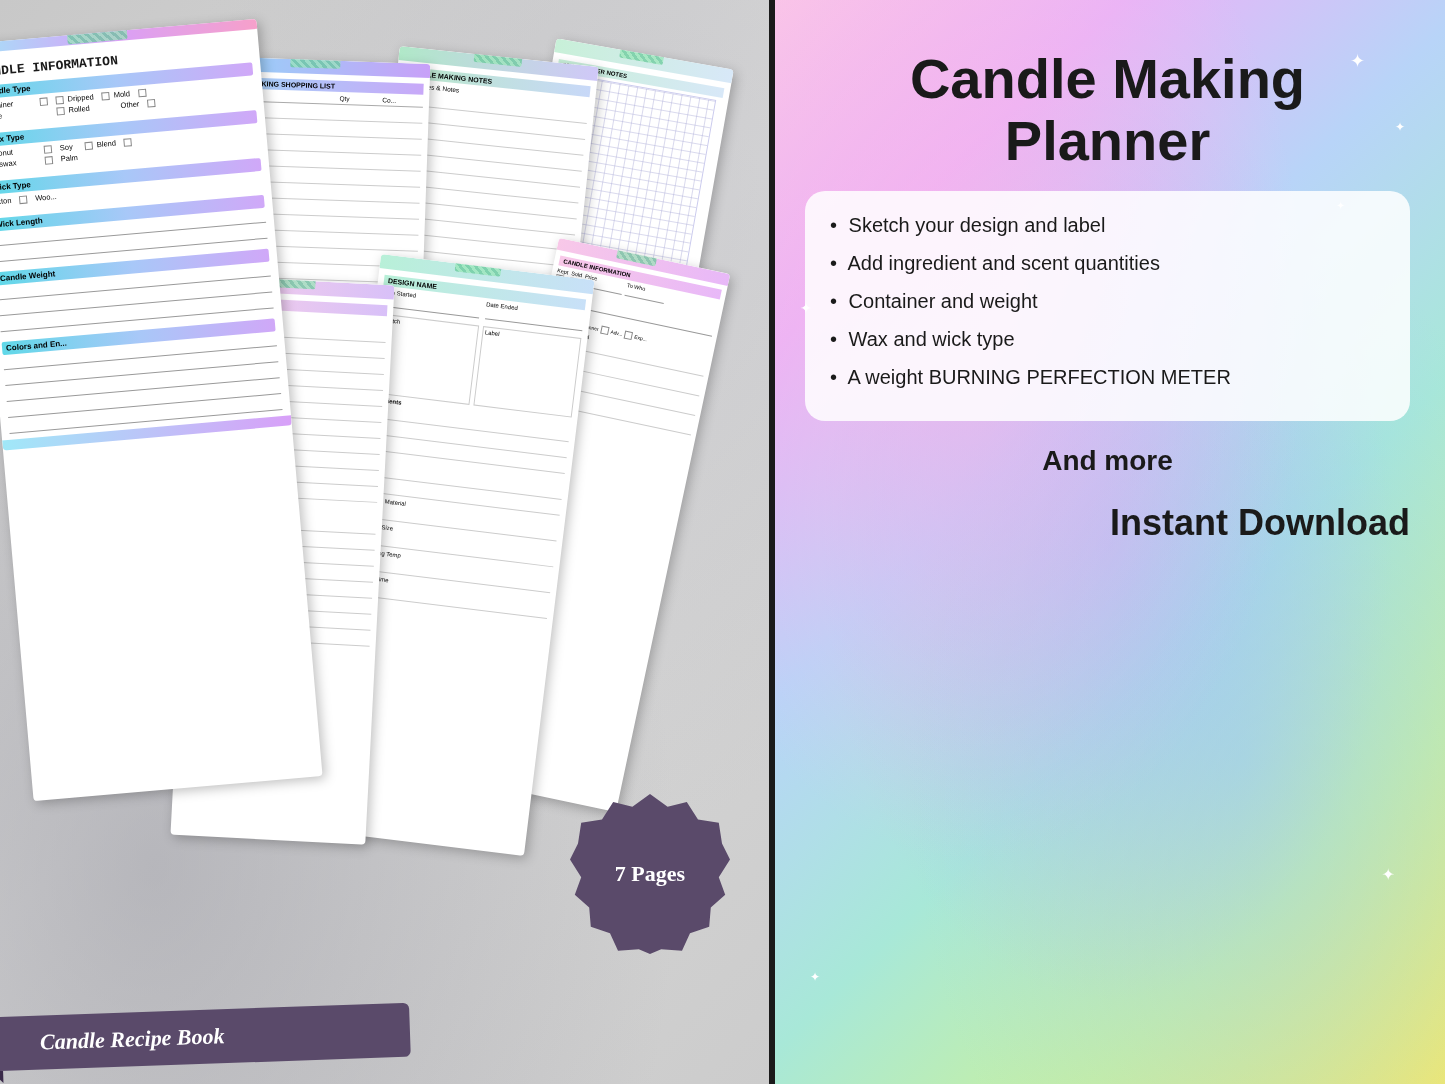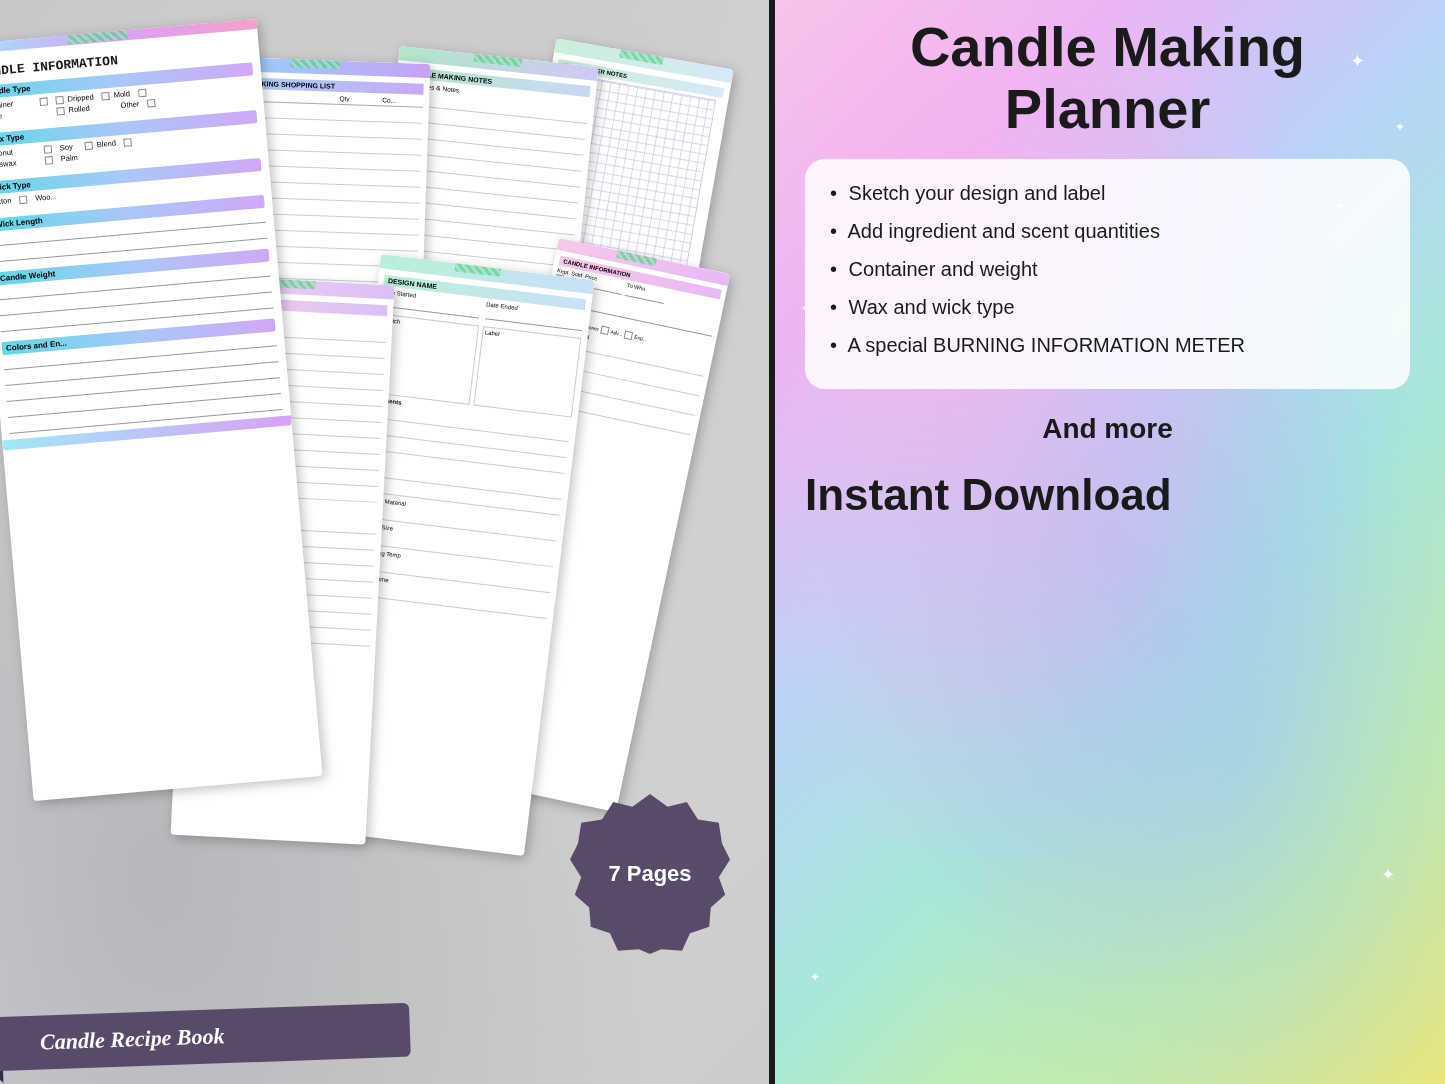--- a/index.html
+++ b/index.html
@@ -314,20 +314,21 @@
     }
 
     
     .seal-badge {
       position: absolute;
       bottom: 130px;
       right: 40px;
       width: 160px;
       height: 160px;
       z-index: 50;
+      font-family: Liberation Serif, serif;
     }
 
     .seal-shape {
       width: 160px;
       height: 160px;
       background: #5a4a6a;
       clip-path: polygon(50% 0%, 61% 8%, 73% 5%, 80% 16%, 93% 18%, 95% 31%, 100% 41%, 93% 52%, 97% 63%, 88% 71%, 87% 83%, 75% 87%, 70% 98%, 57% 97%, 50% 100%, 43% 97%, 30% 98%, 25% 87%, 13% 83%, 12% 71%, 3% 63%, 7% 52%, 0% 41%, 5% 31%, 7% 18%, 20% 16%, 27% 5%, 39% 8%);
       display: flex;
       align-items: center;
       justify-content: center;
@@ -376,21 +377,21 @@
       font-size: 22px;
       font-weight: bold;
       font-style: italic;
       font-family: Georgia, serif;
     }
 
     
     .right-content {
       position: relative;
       z-index: 10;
-      padding: 16px 35px;
+      padding: 48px 35px;
     }
 
     .right-title {
       font-size: 56px;
       font-weight: 900;
       color: #1a1a1a;
       font-family: 'Comic Sans MS', cursive, sans-serif;
       line-height: 1.1;
       text-align: center;
       margin-bottom: 20px;
@@ -426,24 +427,24 @@
 
     .size-text {
       font-size: 32px;
       font-weight: bold;
       color: #1a1a1a;
       text-align: center;
       margin-bottom: 10px;
     }
 
     .download-text {
-      font-size: 44px;
+      font-size: 36px;
       font-weight: 900;
       color: #1a1a1a;
-      text-align: left;
+      text-align: right;
     }
 
     
     .sparkle {
       position: absolute;
       color: white;
       font-size: 14px;
       z-index: 5;
     }
   </style>
@@ -803,21 +804,21 @@
       <div class="feature-item">
         <span class="bullet">•</span>
         <span>Container and weight</span>
       </div>
       <div class="feature-item">
         <span class="bullet">•</span>
         <span>Wax and wick type</span>
       </div>
       <div class="feature-item">
         <span class="bullet">•</span>
-        <span>A special BURNING INFORMATION METER</span>
+        <span>A weight BURNING PERFECTION METER</span>
       </div>
     </div>
 
     <div class="and-more"><strong>And more</strong></div>
 
 
     <div class="download-text"><strong>Instant Download</strong></div>
   </div>
 </div>
 

